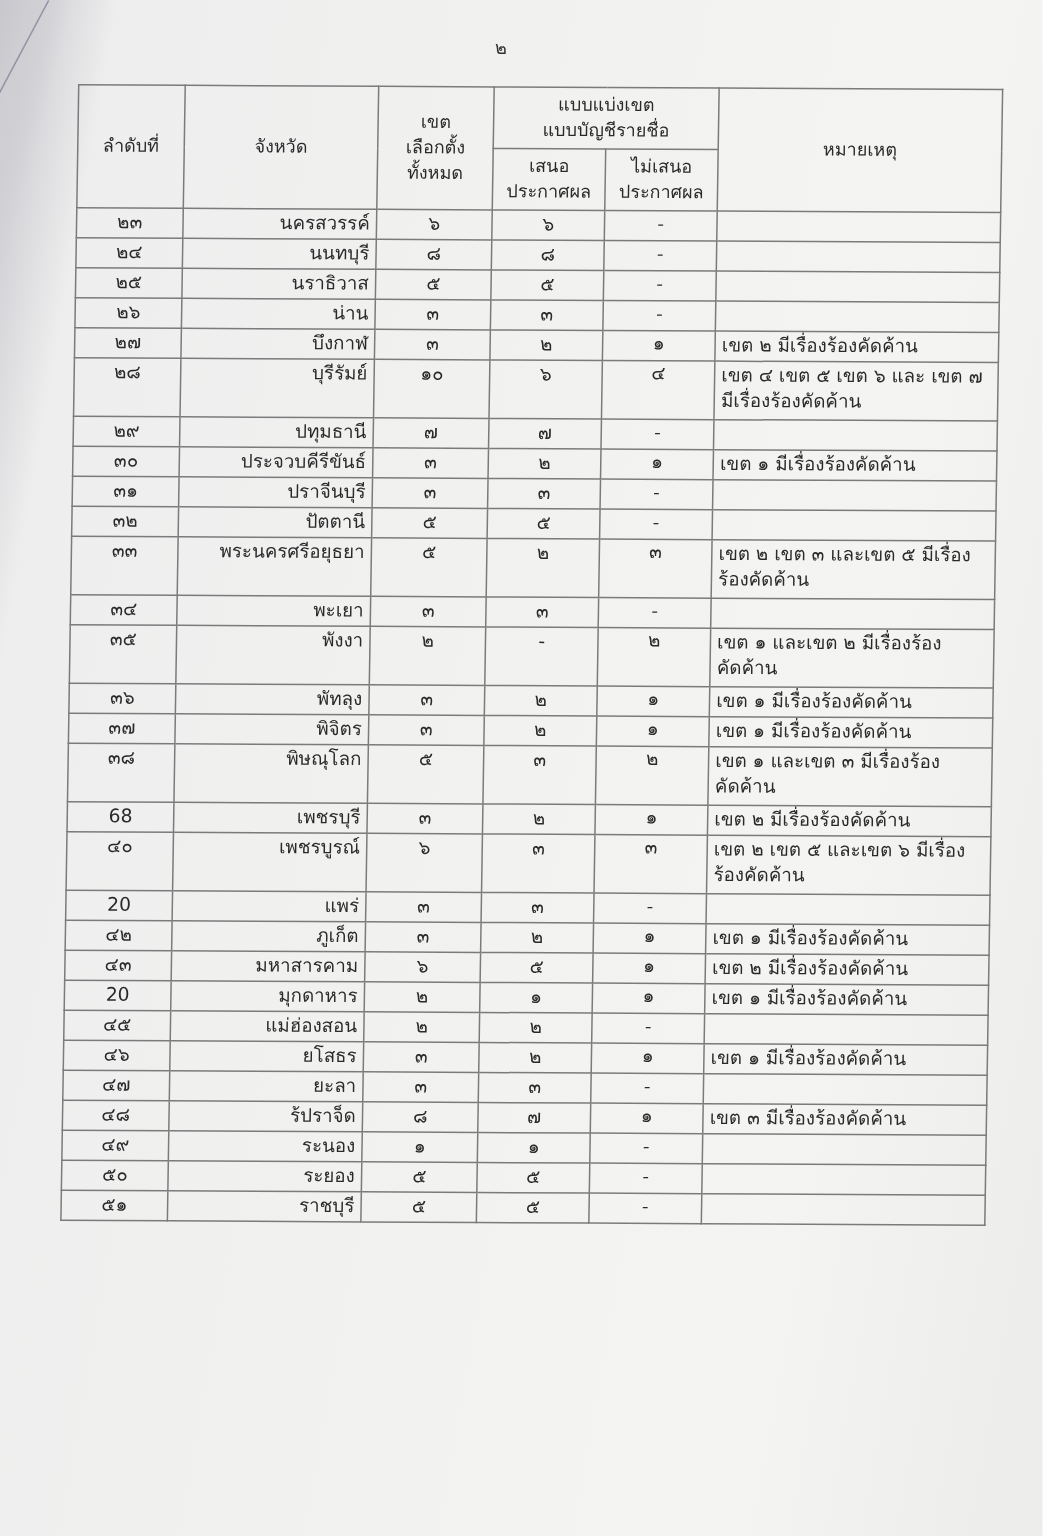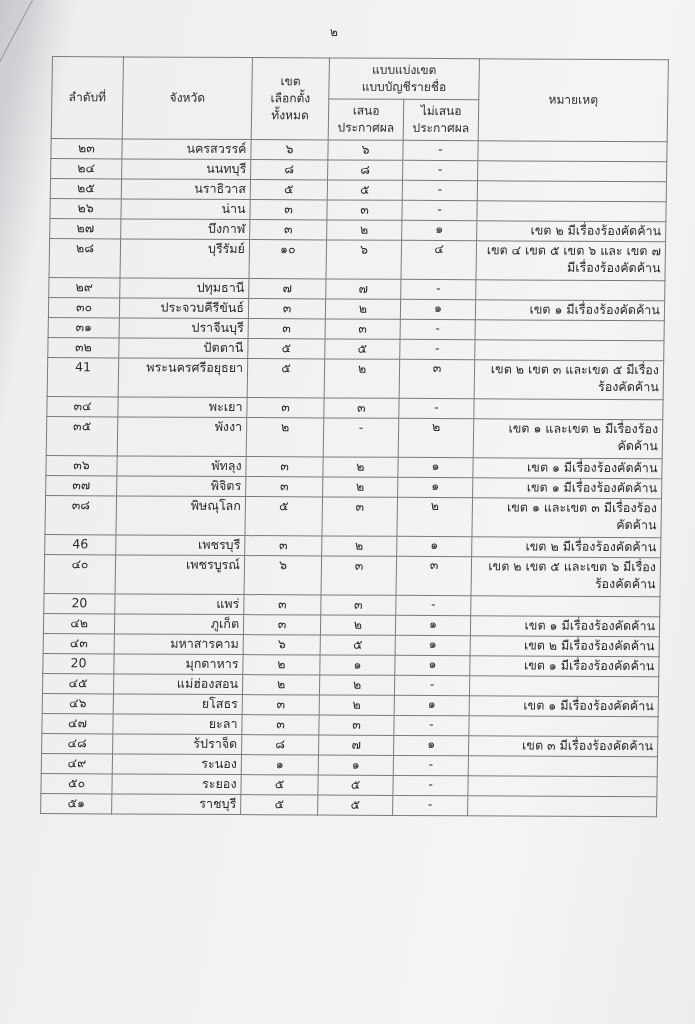--- a/index.html
+++ b/index.html
@@ -34,21 +34,21 @@
     font-weight:normal;
     vertical-align:top;
     line-height:17px;
   }
   th { text-align:center; vertical-align:middle !important; font-size:12px; }
   .c-no { width:62px; text-align:center; }
   .c-prov { width:120px; text-align:right; }
   .c-total { width:68px; text-align:center; }
   .c-ann { width:66px; text-align:center;margin-left:39px; }
   .c-nann { width:66px; text-align:center;font-family:Liberation Serif, serif; }
-  .c-rem { width:180px; text-align:right; }
+  .c-rem { width:180px; text-align:left; }
   tr.r td { height:19px; }
   tr.r2 td { height:38px; }
   td.rem { padding-left:8px; }
 </style>
 </head>
 <body>
 
 <div class="page-edge"></div>
 <div class="page-edge-line"></div>
 
@@ -156,21 +156,21 @@
       </tr>
       <tr class="r">
         <td class="c-no">๓๒</td>
         <td class="c-prov">ปัตตานี</td>
         <td class="c-total">๕</td>
         <td class="c-ann">๕</td>
         <td class="c-nann">-</td>
         <td class="c-rem rem"></td>
       </tr>
       <tr class="r2">
-        <td class="c-no">41</td>
+        <td class="c-no">๓๓</td>
         <td class="c-prov">พระนครศรีอยุธยา</td>
         <td class="c-total">๕</td>
         <td class="c-ann">๒</td>
         <td class="c-nann">๓</td>
         <td class="c-rem rem">เขต ๒ เขต ๓ และเขต ๕ มีเรื่องร้องคัดค้าน</td>
       </tr>
       <tr class="r">
         <td class="c-no">๓๔</td>
         <td class="c-prov">พะเยา</td>
         <td class="c-total">๓</td>
@@ -204,21 +204,21 @@
       </tr>
       <tr class="r2">
         <td class="c-no">๓๘</td>
         <td class="c-prov">พิษณุโลก</td>
         <td class="c-total">๕</td>
         <td class="c-ann">๓</td>
         <td class="c-nann">๒</td>
         <td class="c-rem rem">เขต ๑ และเขต ๓ มีเรื่องร้องคัดค้าน</td>
       </tr>
       <tr class="r">
-        <td class="c-no">46</td>
+        <td class="c-no">68</td>
         <td class="c-prov">เพชรบุรี</td>
         <td class="c-total">๓</td>
         <td class="c-ann">๒</td>
         <td class="c-nann">๑</td>
         <td class="c-rem rem">เขต ๒ มีเรื่องร้องคัดค้าน</td>
       </tr>
       <tr class="r2">
         <td class="c-no">๔๐</td>
         <td class="c-prov">เพชรบูรณ์</td>
         <td class="c-total">๖</td>

